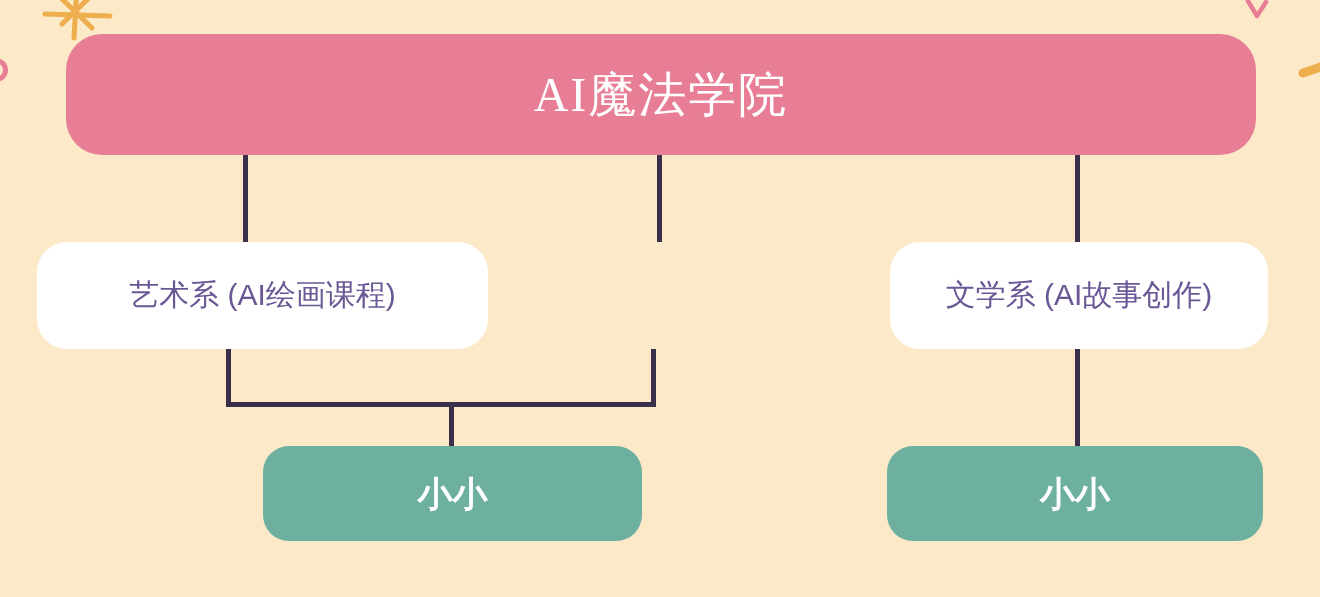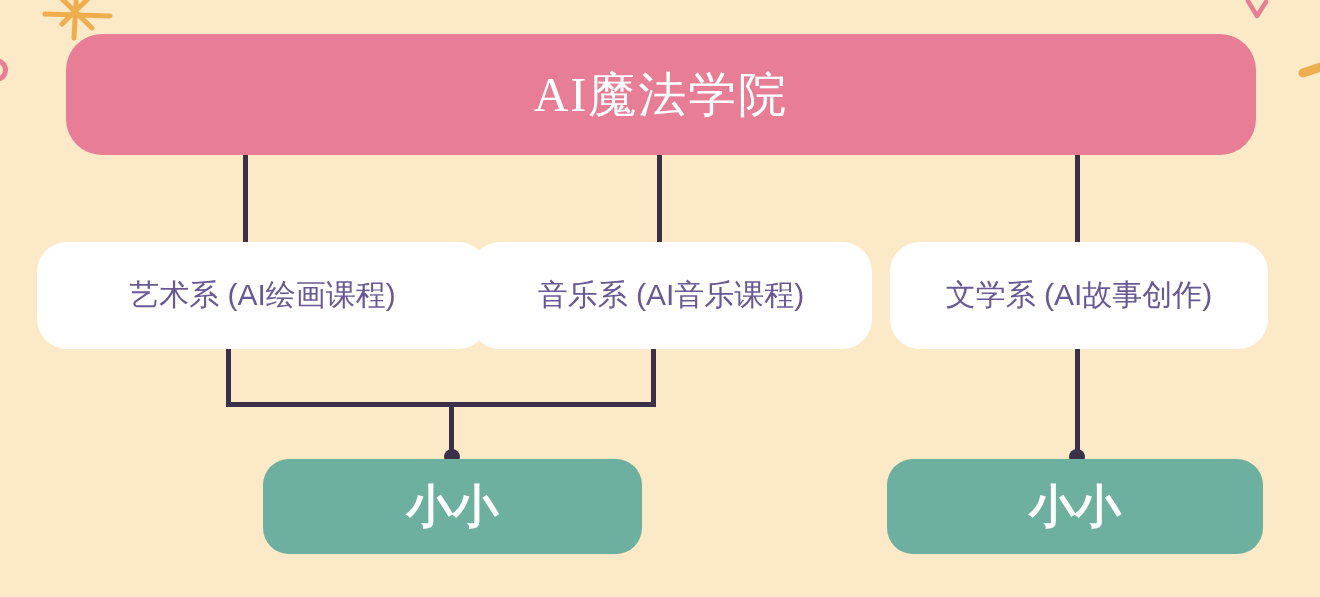--- a/index.html
+++ b/index.html
@@ -27,23 +27,23 @@
   }
   .dept-node{
     top:242px; height:107px;
     background:var(--dept-bg); border-radius:30px;
     color:var(--dept-text); font-size:30px; font-weight:500;
   }
   .dept-1{left:37px;  width:451px;}
   .dept-2{left:470px; width:402px;}
   .dept-3{left:890px; width:378px;text-align:center;}
   .outcome-node{
-    top:459px; height:95px;
+    top:446px; height:95px;
     background:var(--outcome-bg); border-radius:26px;
-    color:var(--outcome-text); font-size:46px; font-weight:bold;
+    color:var(--outcome-text); font-size:35px; font-weight:bold;
     flex-direction:column; line-height:1.25;
   }
   .outcome-1{left:263px; width:379px;}
   .outcome-2{left:887px; width:376px;}
   .line{position:absolute; background:var(--connector);}
   .dot{
     position:absolute; width:16px; height:16px; border-radius:50%;
     background:var(--connector);
   }
   .decor{position:absolute; overflow:visible;}
@@ -85,23 +85,20 @@
   <div class="line" style="left:1075px;top:348px;width:5px;height:109px;"></div>
   <div class="dot" style="left:1069px;top:449px;"></div>
 
   <div class="node root-node">
     <span>AI魔法学院</span>
   </div>
 
   <div class="node dept-node dept-1">
     <span>艺术系 (AI绘画课程)</span>
   </div>
-  <div class="node dept-node dept-2">
-    <span>音乐系 (AI音乐课程)</span>
-  </div>
   <div class="node dept-node dept-3">
     <span>文学系 (AI故事创作)</span>
   </div>
 
   <div class="node outcome-node outcome-1">
     <span>小小</span>
   </div>
   <div class="node outcome-node outcome-2">
     <span>小小</span>
   </div>

